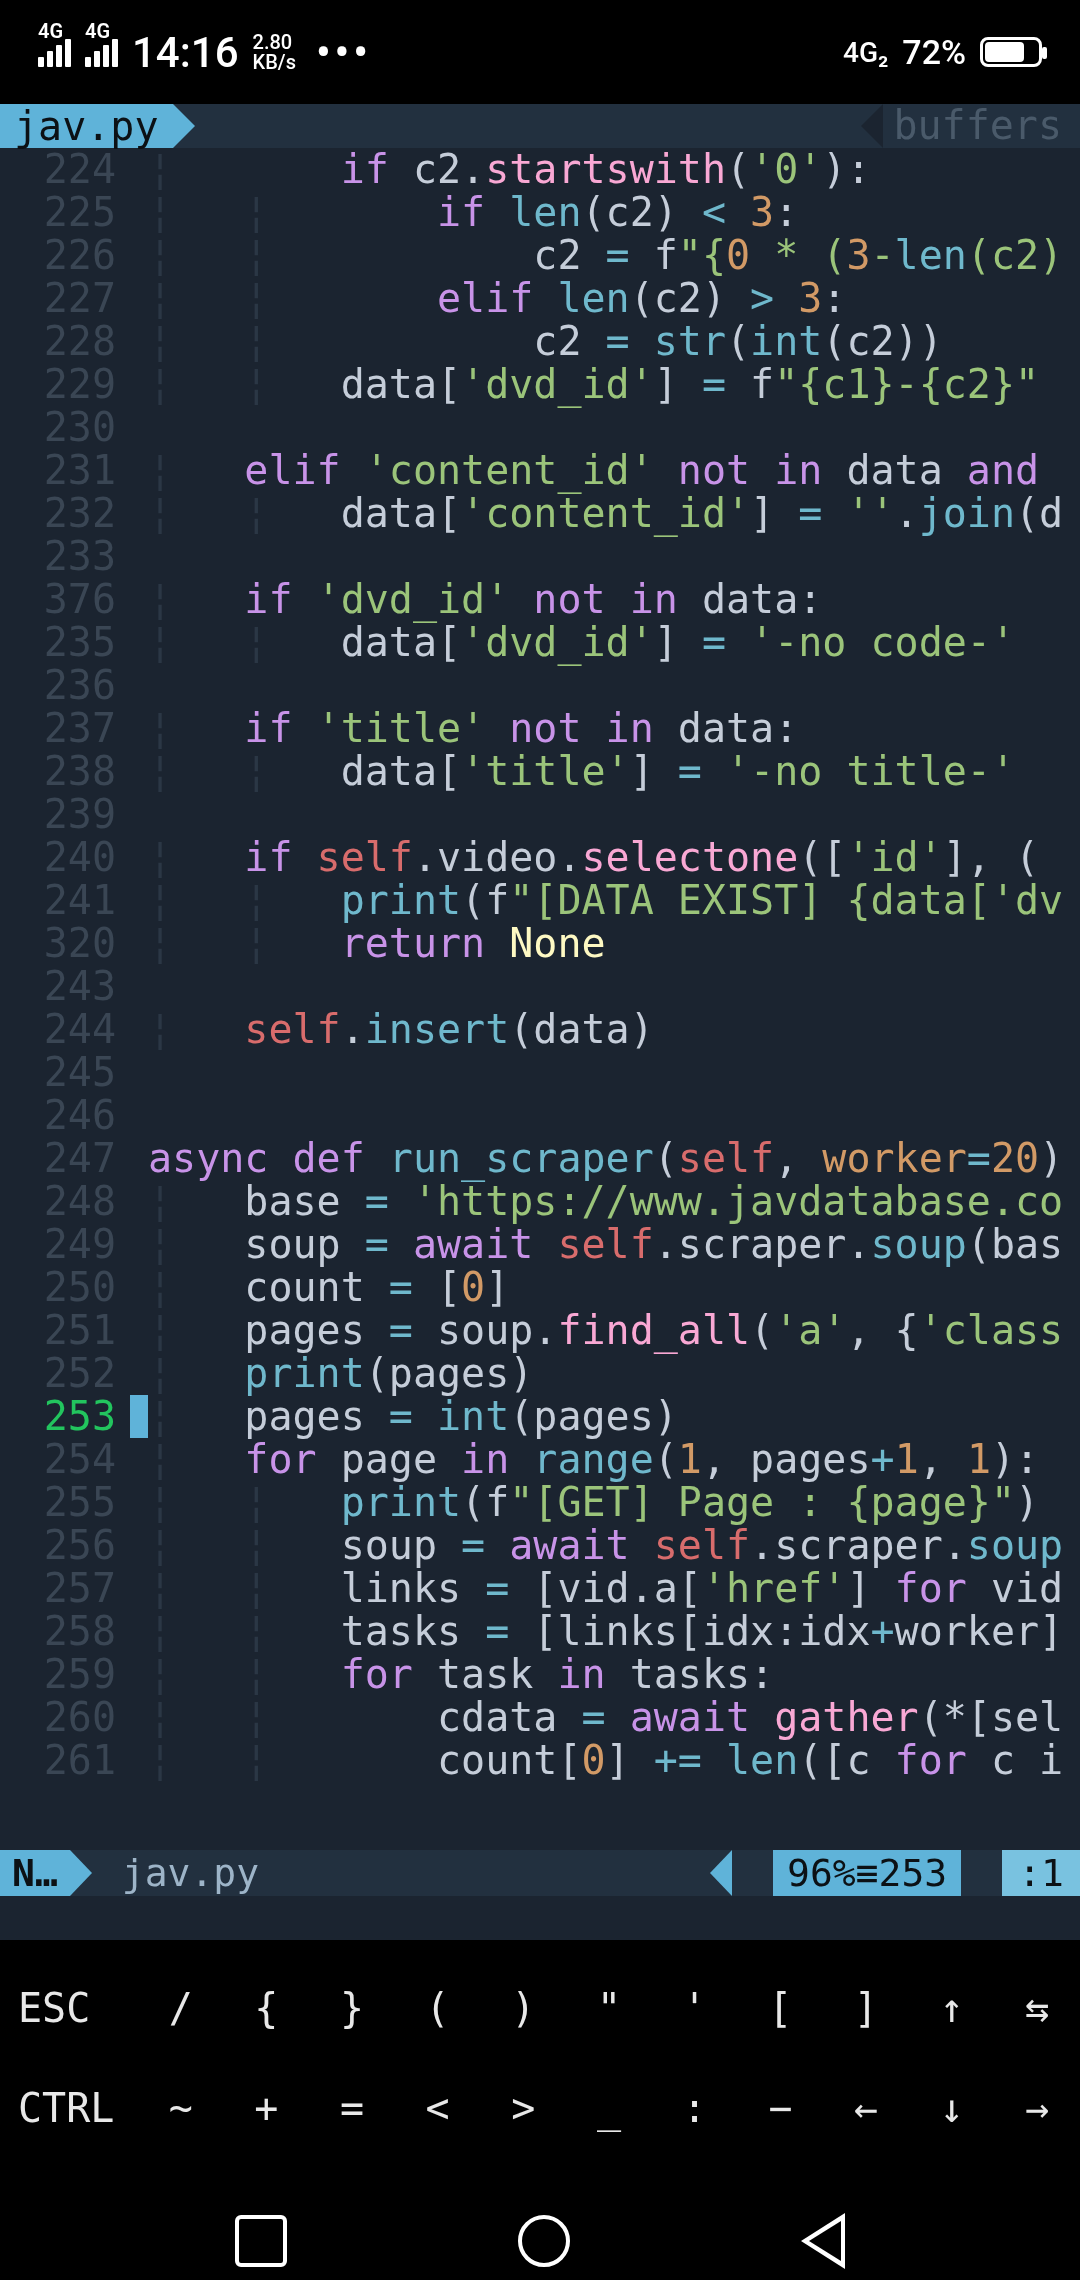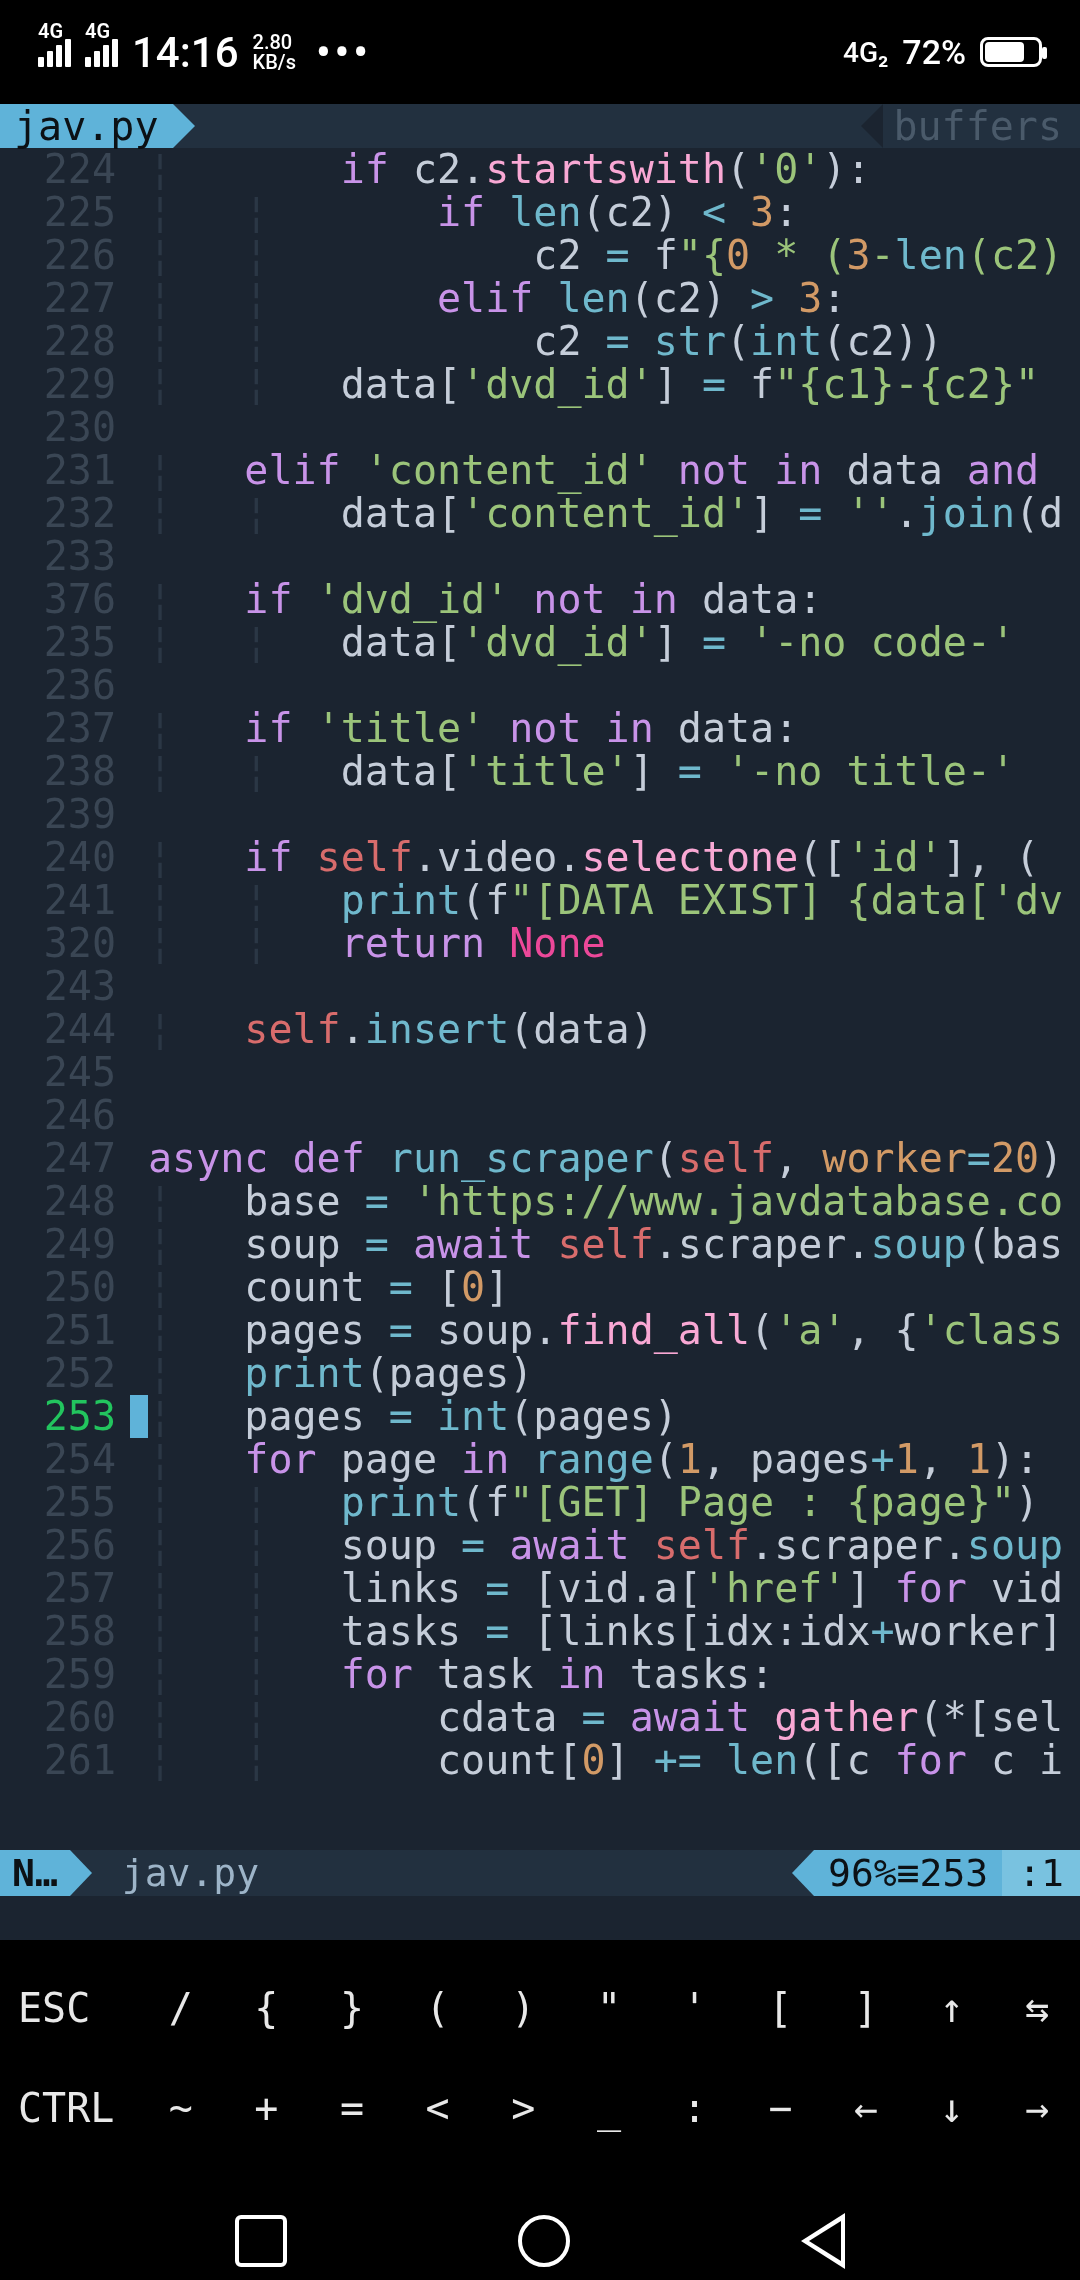--- a/index.html
+++ b/index.html
@@ -61,21 +61,21 @@
   .tab-arrow{
     width:0;height:0;
     border-top:22px solid transparent;
     border-bottom:22px solid transparent;
     border-left:22px solid #5fb3d9;
   }
   .tab-right{
     margin-left:auto;
     color:#4a5a6a;
     padding-right:18px;
-    display:flex;align-items:center;gap:10px;
+    display:flex;gap:10px;
   }
   .tab-right .arr{
     width:0;height:0;
     border-top:22px solid transparent;
     border-bottom:22px solid transparent;
     border-right:22px solid #1b2430;
   }
 
   .code-area{
     flex:1;
@@ -112,35 +112,35 @@
 
   
   .kw   { color:#c893e8; }   
   .str  { color:#9bc47a; }   
   .fn   { color:#6fb8cc; }   
   .fnY  { color:#f9a8d4; }   
   .num  { color:#d29a66; }   
   .self { color:#d86c6c; }   
   .id   { color:#c5cdd9; }
   .op   { color:#6fb8cc; }   
-  .none { color:#ec4899; }   
+  .none { color:#fef9c3; }   
   .arg  { color:#d29a66; }   
   .int  { color:#6fb8cc; }
 
   .statusline{
     height:46px;
     background:#22303f;
     display:flex;
     align-items:center;
     font-size:38px;
   }
   .sl-mode{ background:#5fb3d9;color:#0c1115;padding:0 12px;height:100%;display:flex;align-items:center;font-weight:600;}
   .sl-arr1{width:0;height:0;border-top:23px solid transparent;border-bottom:23px solid transparent;border-left:22px solid #5fb3d9;}
   .sl-file{color:#9db4c8;padding-left:30px;}
-  .sl-right{margin-left:auto;display:flex;align-items:center;height:100%;}
+  .sl-right{margin-left:auto;display:flex;align-items:center;height:100%;gap:41px;}
   .sl-arrR{width:0;height:0;border-top:23px solid transparent;border-bottom:23px solid transparent;border-right:22px solid #5fb3d9;}
   .sl-pct{background:#5fb3d9;color:#0c1115;padding:0 14px;height:100%;display:flex;align-items:center;}
   .sl-col{background:#79c2e0;color:#0c1115;padding:0 16px;height:100%;display:flex;align-items:center;}
   .cmdline{height:44px;background:#1b2430;}
 
   
   .keys{
     height:240px;
     padding-top:18px;
     color:#e8e8e8;

